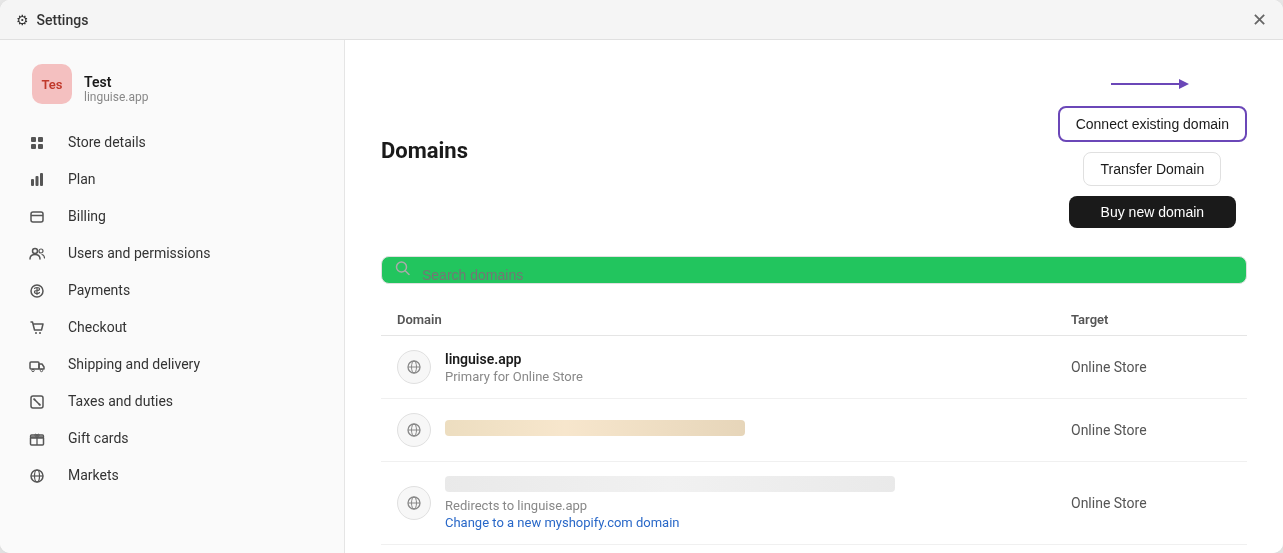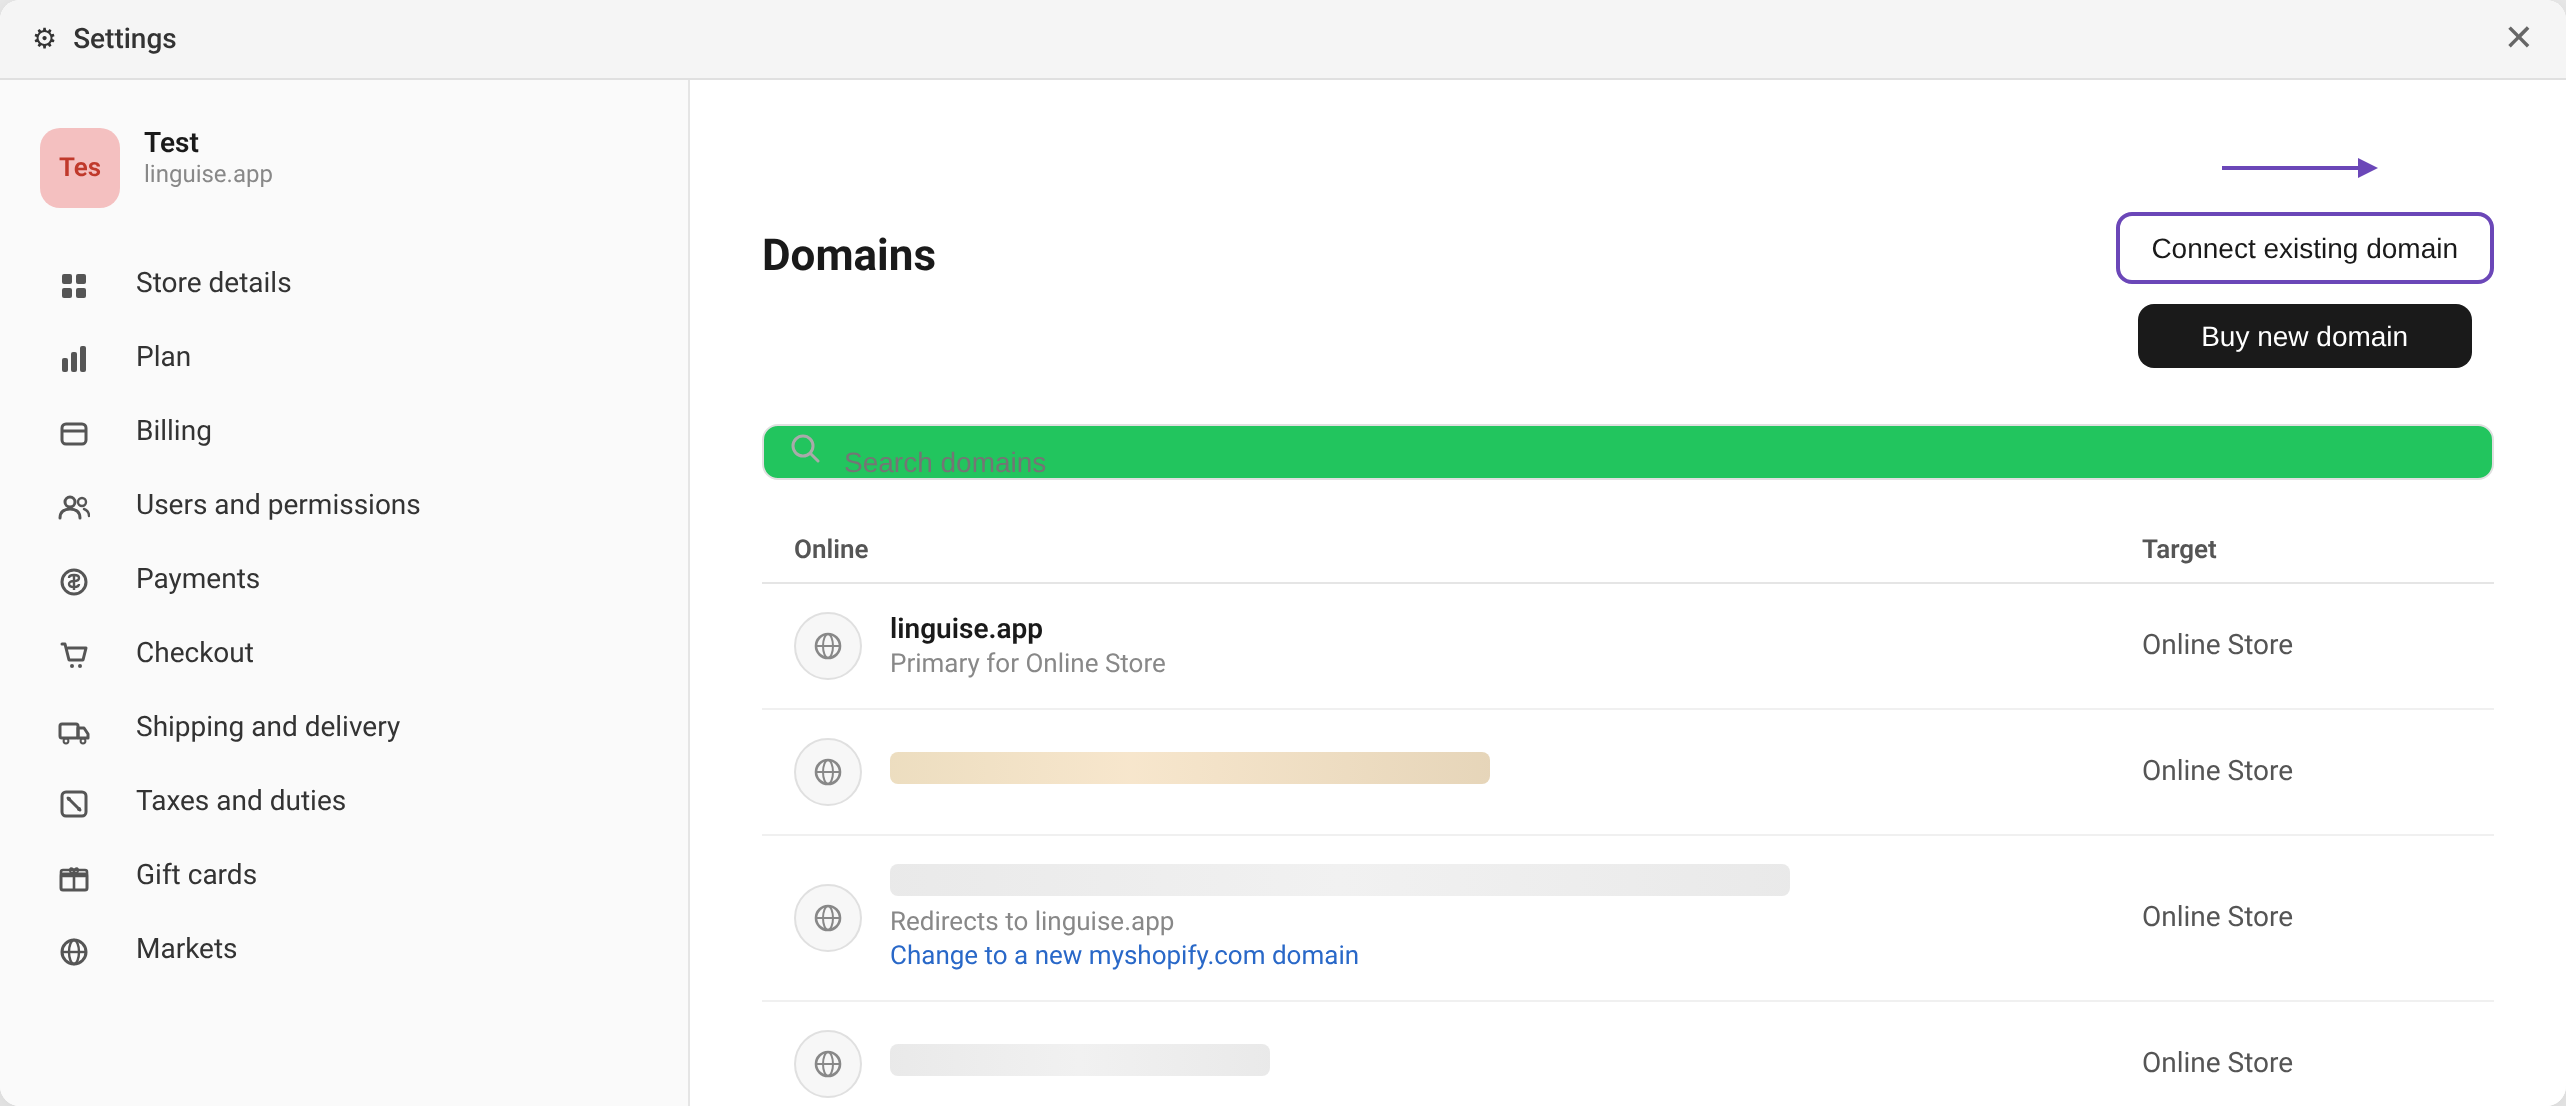--- a/index.html
+++ b/index.html
@@ -54,23 +54,24 @@
     .sidebar {
       width: 345px;
       background: #fafafa;
       border-right: 1px solid #e5e5e5;
       flex-shrink: 0;
       overflow-y: auto;
       padding: 16px 0;
     }
     .sidebar-header {
       display: flex;
-      align-items: flex-start;
+      align-items: flex-end;
       gap: 12px;
       padding: 8px 20px 20px 20px;
+      margin-left: 12px;
     }
     .avatar {
       width: 40px;
       height: 40px;
       border-radius: 10px;
       background: #f4c0c0;
       display: flex;
       align-items: center;
       justify-content: center;
       font-size: 13px;
@@ -422,37 +423,38 @@
       <div class="main-header">
         <h1 class="main-title">Domains</h1>
         <div class="header-actions">
           <div class="arrow-indicator">
             <svg width="80" height="24" viewBox="0 0 80 24" class="arrow-svg">
               <line x1="2" y1="12" x2="70" y2="12" stroke="#6b47b8" stroke-width="2"></line>
               <polygon points="70,7 80,12 70,17" fill="#6b47b8"></polygon>
             </svg>
           </div>
           <button class="btn-connect">Connect existing domain</button>
+          <button class="btn-transfer">Transfer Domain</button>
           <button class="btn-buy">Buy new domain</button>
         </div>
       </div>
 
       <div class="search-container">
         <span class="search-icon-wrap">
           <svg width="15" height="15" viewBox="0 0 15 15" fill="none">
               <circle cx="6.5" cy="6.5" r="5" stroke="#aaa" stroke-width="1.5"></circle>
               <line x1="10.5" y1="10.5" x2="14" y2="14" stroke="#aaa" stroke-width="1.5" stroke-linecap="round"></line>
             </svg>
         </span>
         <input class="search-input" type="text" placeholder="Search domains" style="">
       </div>
 
       <div class="domain-table">
         <div class="table-header">
-          <div class="col-domain">Online</div>
+          <div class="col-domain">Domain</div>
           <div class="col-target">Target</div>
         </div>
 
         <div class="domain-row">
           <div class="domain-row-icon">
             <svg width="16" height="16" viewBox="0 0 16 16" fill="none">
                 <circle cx="8" cy="8" r="6" stroke="#888" stroke-width="1.3"></circle>
                 <ellipse cx="8" cy="8" rx="2.5" ry="6" stroke="#888" stroke-width="1"></ellipse>
                 <line x1="2" y1="8" x2="14" y2="8" stroke="#888" stroke-width="1"></line>
               </svg>

